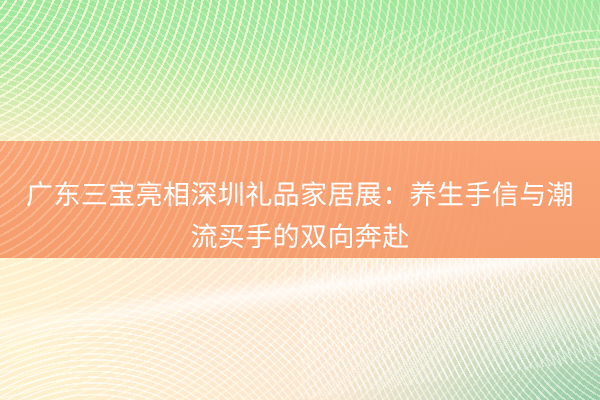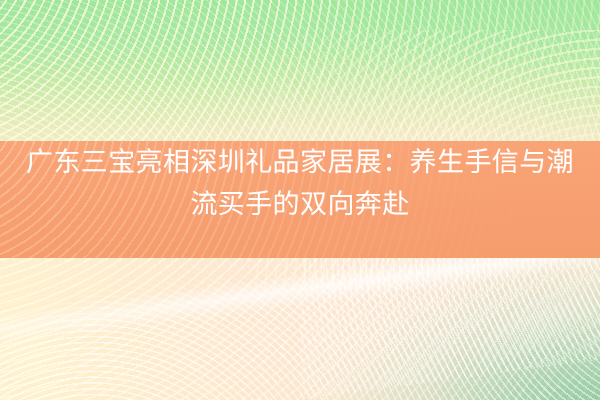--- a/index.html
+++ b/index.html
@@ -182,21 +182,21 @@
   
   #title-band {
     position: absolute;
     left: 0;
     top: 141px;
     width: 600px;
     height: 117px;
     background: linear-gradient(to bottom, #f9a477 0%, #f79f70 55%, #f69d6e 100%);
     overflow: hidden;
     display: flex;
-    align-items: flex-start;
+    align-items: flex-end;
     justify-content: center;
   }
 
   
   #band-arcs {
     position: absolute;
     left: -300px;
     top: -250px;
     width: 900px;
     height: 700px;

